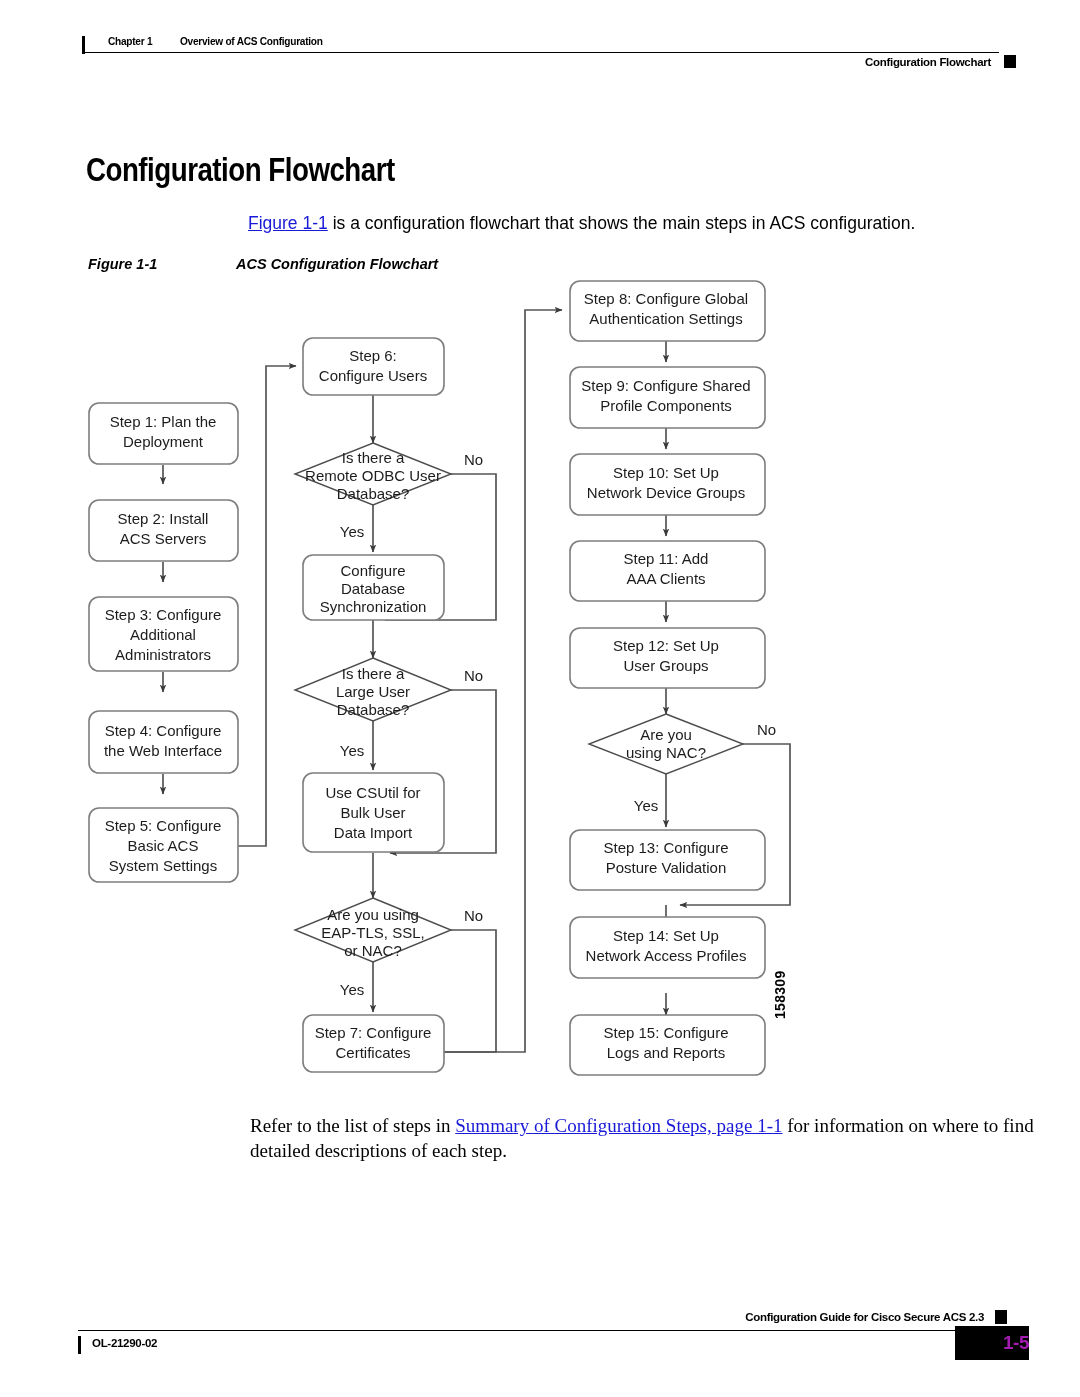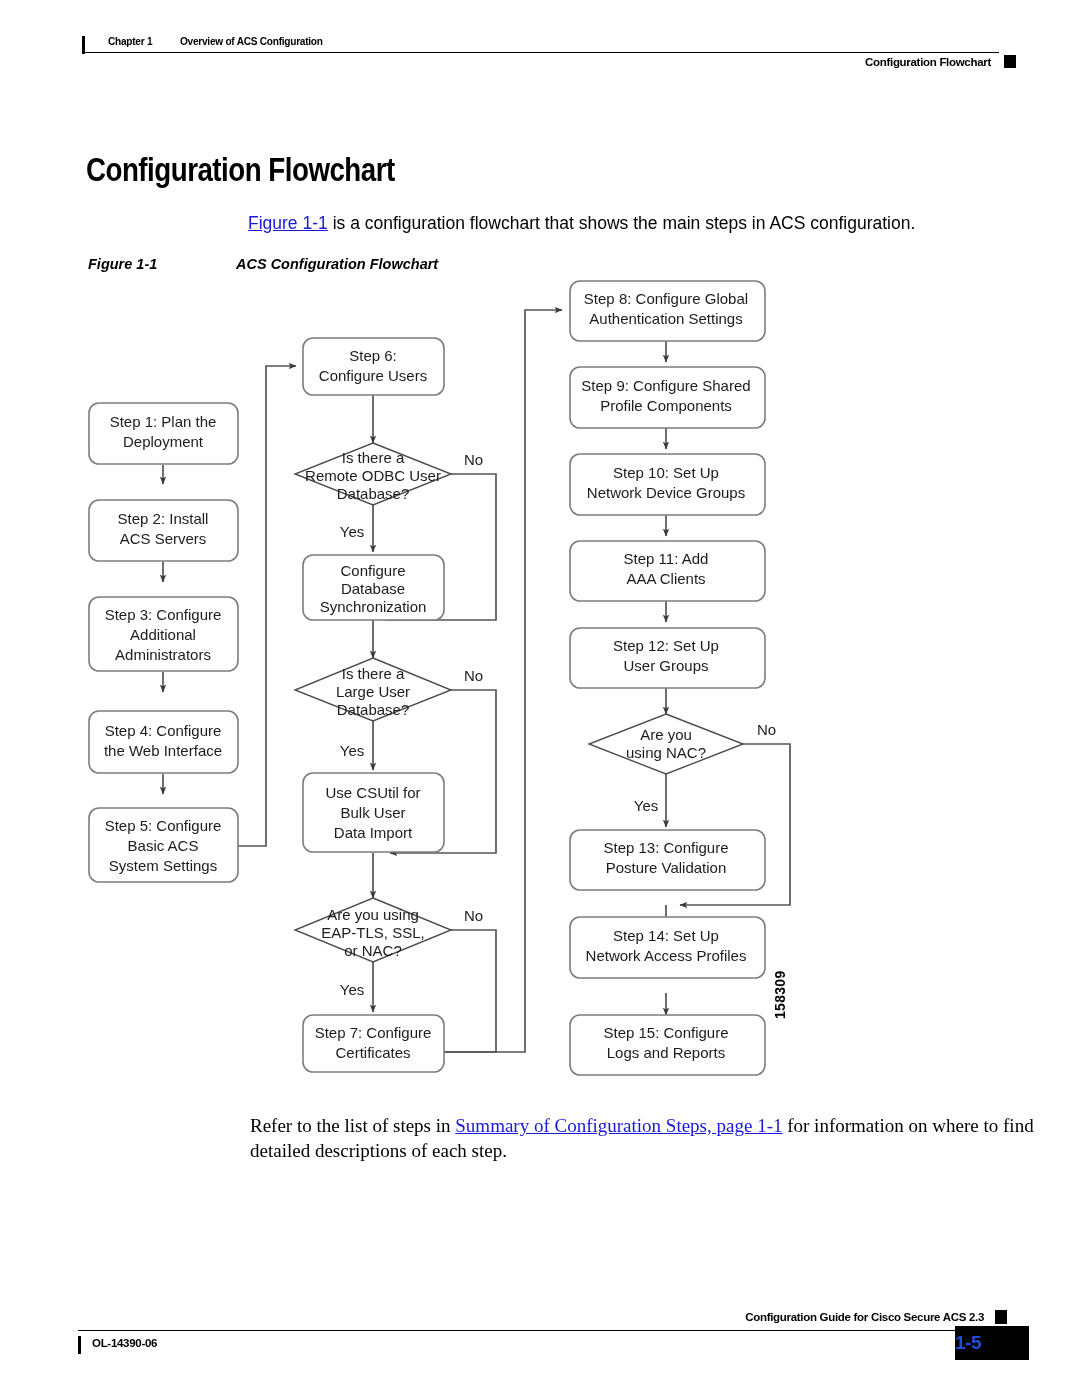--- a/index.html
+++ b/index.html
@@ -211,22 +211,22 @@
     position: absolute;
     left: 955px; top: 1326px;
     width: 74px; height: 34px;
     background: #000;
   }
   #footer-pagenum {
     position: absolute;
     left: 955px; top: 1326px;
     width: 74px; height: 34px;
     line-height: 34px;
-    text-align: left;
-    color: #1d4ed8;
+    text-align: right;
+    color: #a21caf;
     font-family: "Liberation Sans", sans-serif;
     font-weight: bold;
     font-size: 19px;
     letter-spacing: -0.5px;
   }
 </style>
 </head>
 <body>
 
 <div id="page-header">
@@ -429,15 +429,15 @@
 
 <div id="figure-id">158309</div>
 
 <p id="closing-paragraph"><span>Refer to the list of steps in </span><a class="doc-link" href="#">Summary of Configuration Steps, page 1-1</a><span> for information on where to find detailed descriptions of each step.</span></p>
 
 <div id="page-footer"></div>
 <div id="footer-guide-title">Configuration Guide for Cisco Secure ACS 2.3</div>
 <div id="footer-square"></div>
 <div id="footer-rule"></div>
 <div id="footer-marker"></div>
-<div id="footer-docid">OL-14390-06</div>
+<div id="footer-docid">OL-21290-02</div>
 <div id="footer-pagenum-box"></div>
 <div id="footer-pagenum">1-5</div>
 
 </body></html>

